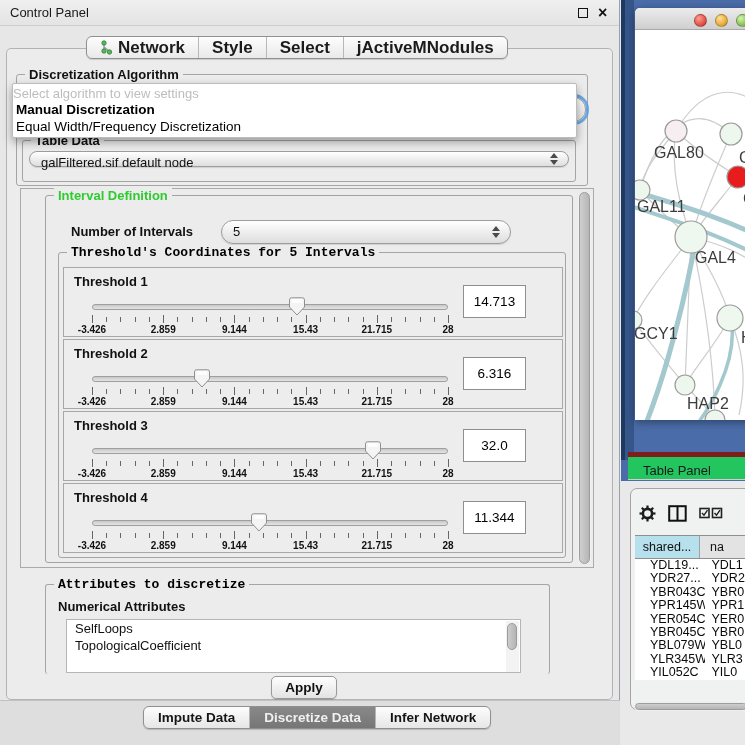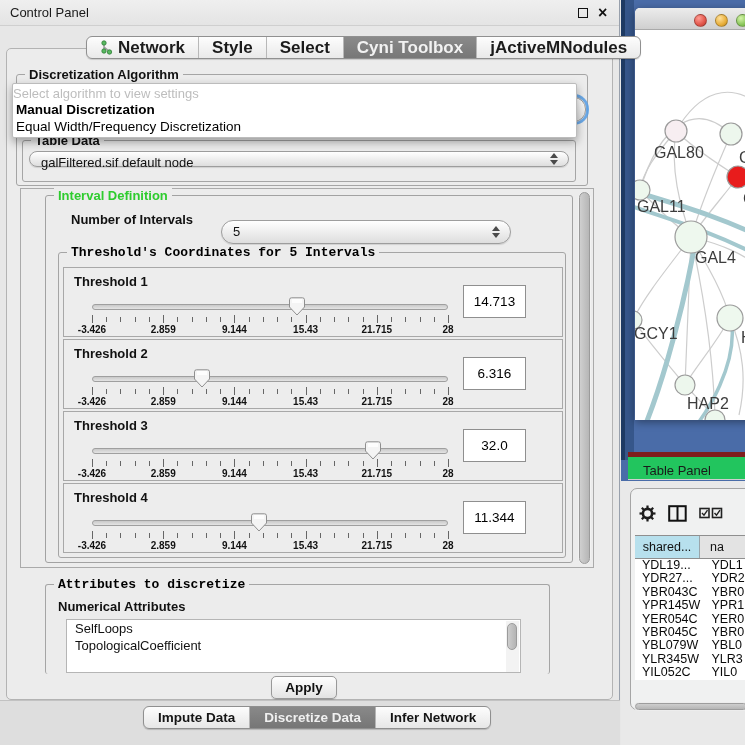--- a/index.html
+++ b/index.html
@@ -93,21 +93,21 @@
   .table-container { position:absolute; left:9px; top:7px; width:130px; height:222px; background:#f0f1f1; border:1px solid #a5a5a5; border-radius:7px; }
   .tp-toolbar { position:absolute; left:8px; top:14px; height:20px; display:flex; align-items:center; gap:12px; }
   .ttable { position:absolute; left:4px; top:46px; width:130px; }
   .thead { display:flex; height:24px; border-top:1px solid #8f8f8f; border-bottom:1px solid #8f8f8f; }
   .thcell { font-size:12.5px; color:#111; line-height:22px; text-align:center; border-right:1px solid #9aa5aa; }
   .thcell.c0 { width:71px; background:#b7e0ed; }
   .thcell.c1 { width:70px; background:#e3e3e3; text-align:left; padding-left:10px; }
   .tbody { background:#fff; }
   .trow { display:flex; height:13.4px; background:#fff; }
   .tcell { font-size:12.5px; line-height:13px; color:#0a0a0a; white-space:nowrap; overflow:hidden; }
-  .tcell.c0 { width:71px; padding-left:7px; }
+  .tcell.c0 { width:71px; padding-left:15px; }
   .tcell.c1 { width:60px; padding-left:6px; }
   .hscrollbar { position:absolute; left:3px; top:213px; width:124px; height:9px; background:#ededed; border-radius:5px; }
   .hscrollbar .thumb-h { position:absolute; left:1px; top:1px; width:112px; height:7px; background:linear-gradient(#cecece,#b5b5b5); border:1px solid #9d9d9d; border-radius:4px; }
 
   svg text { font-family:"Liberation Sans","DejaVu Sans",sans-serif; }
 </style>
 </head>
 <body>
 
 <div class="control-panel">
@@ -129,23 +129,20 @@
         <circle cx="9.5" cy="12" r="2.2" fill="#58b860" stroke="#2e7d36" stroke-width="0.8"></circle>
       </svg>
       <span>Network</span>
     </div>
     <div class="seg-tab">
         <span>Style</span>
       </div>
     <div class="seg-tab">
         <span>Select</span>
       </div>
-    <div class="seg-tab selected">
-        <span>Cyni Toolbox</span>
-      </div>
     <div class="seg-tab">
         <span>jActiveMNodules</span>
       </div>
   </div>
 
   <div class="groupbox" style="left:16px; top:74px; width:572px; height:112px;">
     <span class="gb-title">Discretization Algorithm</span>
   </div>
 
   <div class="combo focus-ring" style="left:24px; top:97px; width:562px; height:25px; z-index:1;">
@@ -163,21 +160,21 @@
   <div class="popup">
     <span class="hint">Select algorithm to view settings</span>
     <span class="opt selected">Manual Discretization</span>
     <span class="opt">Equal Width/Frequency Discretization</span>
   </div>
 
   <div class="scrollpane">
     <div class="groupbox" style="left:24px; top:6px; width:528px; height:368px; border-color:#a2a2a2;">
       <span class="gb-title green">Interval Definition</span>
 
-      <span class="lbl-bold" style="left:25px; top:16px;">Number of Intervals</span>
+      <span class="lbl-bold" style="left:25px; top:28px;">Number of Intervals</span>
       <div class="combo" style="left:175px; top:24px; width:290px; height:24px;">
         <span>5</span>
         <span class="spin"></span>
       </div>
 
       <div class="groupbox" style="left:12px; top:56px; width:508px; height:306px;">
         <span class="gb-title blue">Threshold's Coordinates for 5 Intervals</span>
         <div class="threshold-panel" style="top:14px;">
           <span class="t-label">Threshold 1</span>
           <div class="slider-area">

